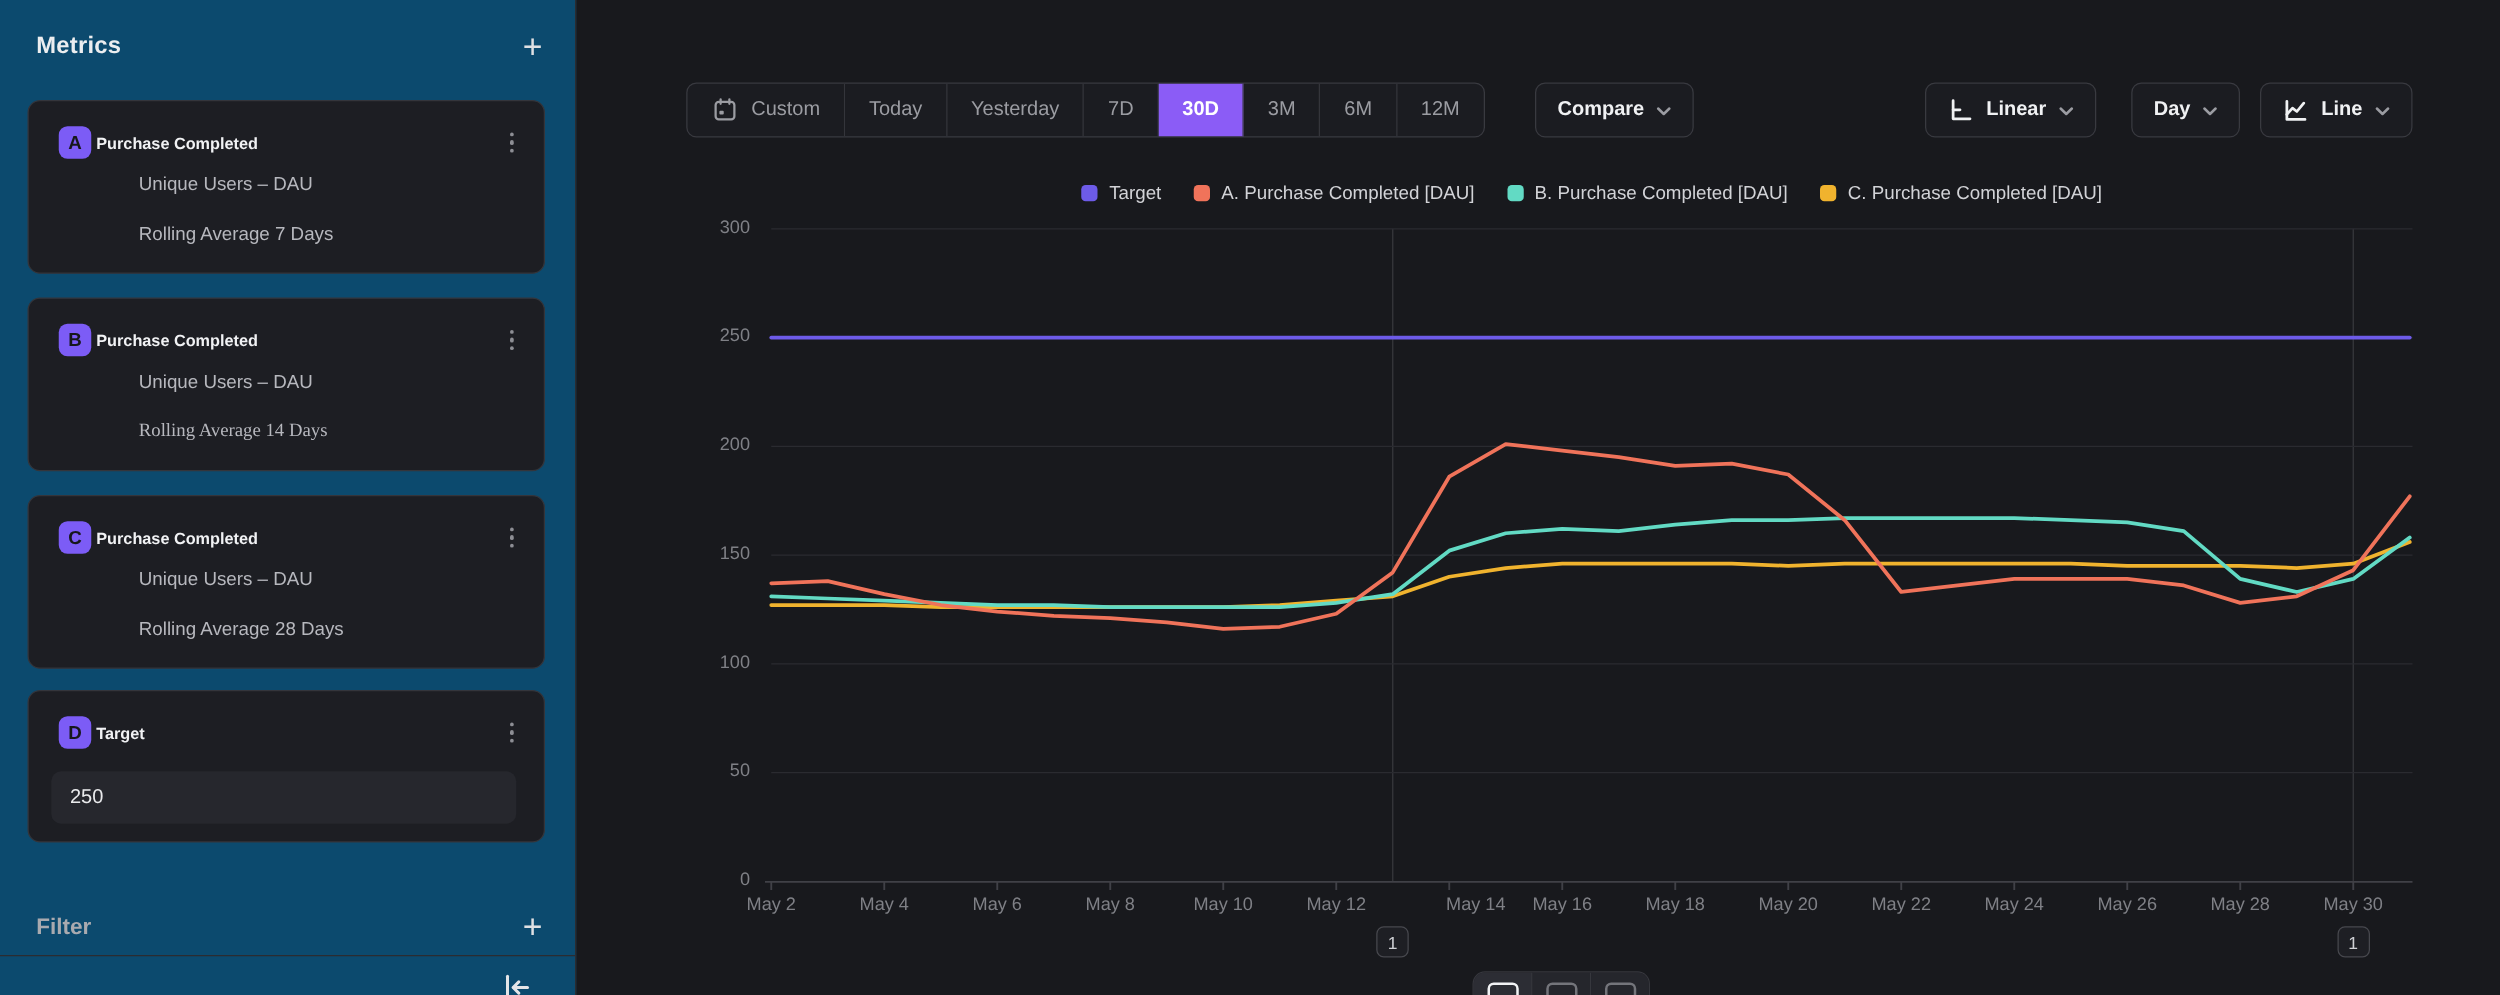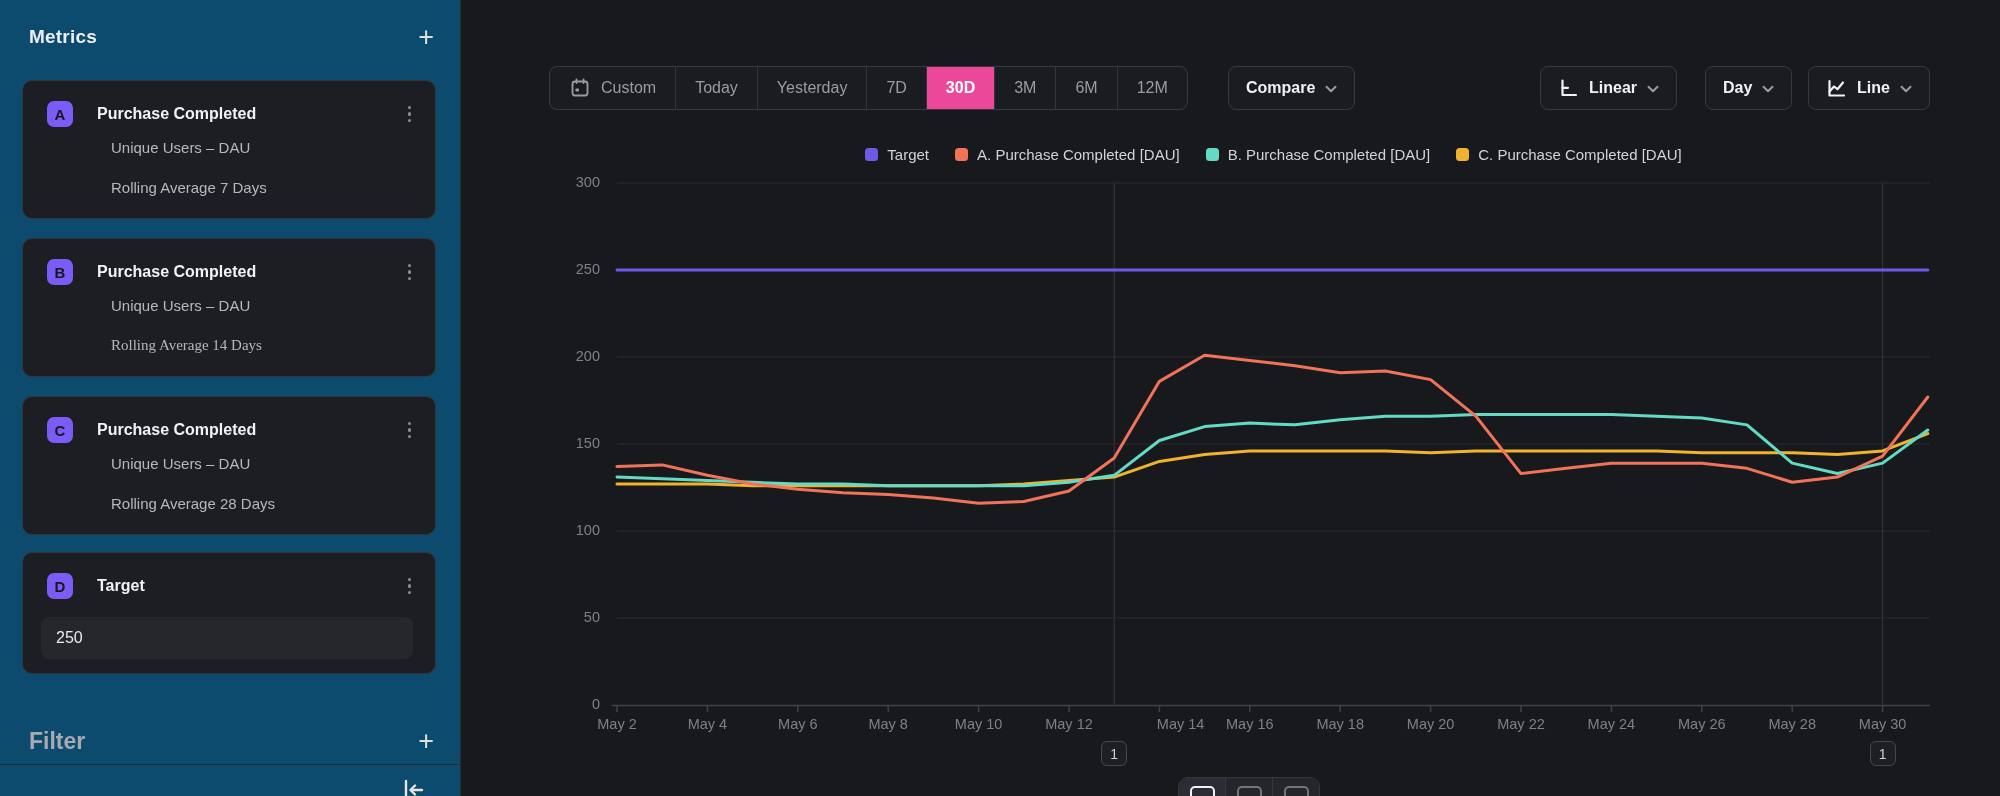--- a/index.html
+++ b/index.html
@@ -9,35 +9,35 @@
     font-family:"Liberation Sans","DejaVu Sans",sans-serif;
   }
   
   .sidebar{position:absolute;left:0;top:0;width:460px;height:796px;background:#0c4a6e;border-right:1px solid #2b2c31;}
   .side-header{position:absolute;left:29px;right:26px;top:22px;height:30px;display:flex;align-items:center;justify-content:space-between;}
   .side-title{font-size:19px;font-weight:700;color:#eceef0;letter-spacing:.2px;}
   .plus-btn{background:none;border:none;color:#dfe0e3;font-size:27px;font-weight:400;line-height:24px;padding:0;cursor:pointer;font-family:inherit;}
   .card{position:absolute;left:22px;width:414px;background:#1d1e23;border:1px solid #34353b;border-radius:10px;box-sizing:border-box;}
   .card-row1{position:absolute;left:24px;right:18px;top:20px;height:26px;display:flex;align-items:center;}
   .badge{width:26px;height:26px;border-radius:7px;background:#7c5cf6;color:#16171b;font-size:15px;font-weight:700;display:flex;align-items:center;justify-content:center;flex:0 0 auto;}
-  .card-title{margin-left:24px;font-size:16px;font-weight:700;color:#f1f2f4;flex:1 1 auto;}
+  .card-title{margin-left:4px;font-size:13px;font-weight:700;color:#f1f2f4;flex:1 1 auto;}
   .kebab{display:flex;flex-direction:column;gap:3px;padding:4px 6px;cursor:pointer;}
   .kebab i{width:3.5px;height:3.5px;border-radius:50%;background:#8d8e94;display:block;}
   .card-sub{position:absolute;left:88px;right:18px;font-size:15px;color:#b7b8be;}
   .target-input{position:absolute;left:18px;top:64px;width:372px;height:42px;box-sizing:border-box;background:#26272d;border:none;border-radius:8px;color:#e9eaec;font-size:16px;padding:0 15px;font-family:inherit;outline:none;}
   .filter-row{position:absolute;left:29px;right:26px;top:726px;height:30px;display:flex;align-items:center;justify-content:space-between;}
-  .filter-title{font-size:23px;font-weight:700;color:#a9aaaf;}
+  .filter-title{font-size:18px;font-weight:700;color:#a9aaaf;}
   .side-divider{position:absolute;left:0;top:764px;width:460px;height:1px;background:#2b2c31;}
   .collapse-btn{position:absolute;right:32px;top:778px;width:30px;height:26px;background:none;border:none;cursor:pointer;padding:0;color:#e4e5e8;}
   
   .presets{position:absolute;left:549px;top:66px;height:44px;display:flex;align-items:stretch;border:1px solid #393a40;border-radius:8px;box-sizing:border-box;background:#1b1c21;}
   .preset{display:flex;align-items:center;gap:10px;padding:0 19px;font-size:16px;color:#9b9ca2;border-right:1px solid #34353b;cursor:pointer;white-space:nowrap;}
   .preset:last-child{border-right:none;border-radius:0 7px 7px 0;}
   .preset:first-child{border-radius:7px 0 0 7px;align-items:center;}
-  .preset.active{background:#ec4899;color:#ffffff;font-weight:700;}
+  .preset.active{background:#8b5cf6;color:#ffffff;font-weight:700;}
   .tb-btn{position:absolute;top:66px;height:44px;display:flex;align-items:center;gap:10px;padding:0 17px;border:1px solid #393a40;border-radius:8px;background:#1b1c21;color:#f0f1f3;font-size:16px;font-weight:700;box-sizing:border-box;cursor:pointer;font-family:inherit;}
   .chev{flex:0 0 auto;margin-top:2px;}
   
   .legend{position:absolute;left:617px;top:146px;width:1313px;display:flex;justify-content:center;gap:26px;pointer-events:none;}
   .legend-item{display:flex;align-items:center;gap:9px;font-size:15px;color:#d2d3d7;white-space:nowrap;}
   .legend-swatch{width:13px;height:13px;border-radius:3.5px;flex:0 0 auto;}
   .ylabel{position:absolute;left:520px;width:80px;text-align:right;font-size:14.5px;color:#7f8086;}
   .xlabel{position:absolute;width:90px;text-align:center;font-size:14.5px;color:#7f8086;top:716px;}
   #chart-svg{position:absolute;left:0;top:0;}
   .annot-badge{position:absolute;top:741px;width:26px;height:25px;box-sizing:border-box;border:1px solid #47484e;border-radius:6px;background:#1e1f24;color:#cfd0d4;font-size:14px;display:flex;align-items:center;justify-content:center;cursor:pointer;}

